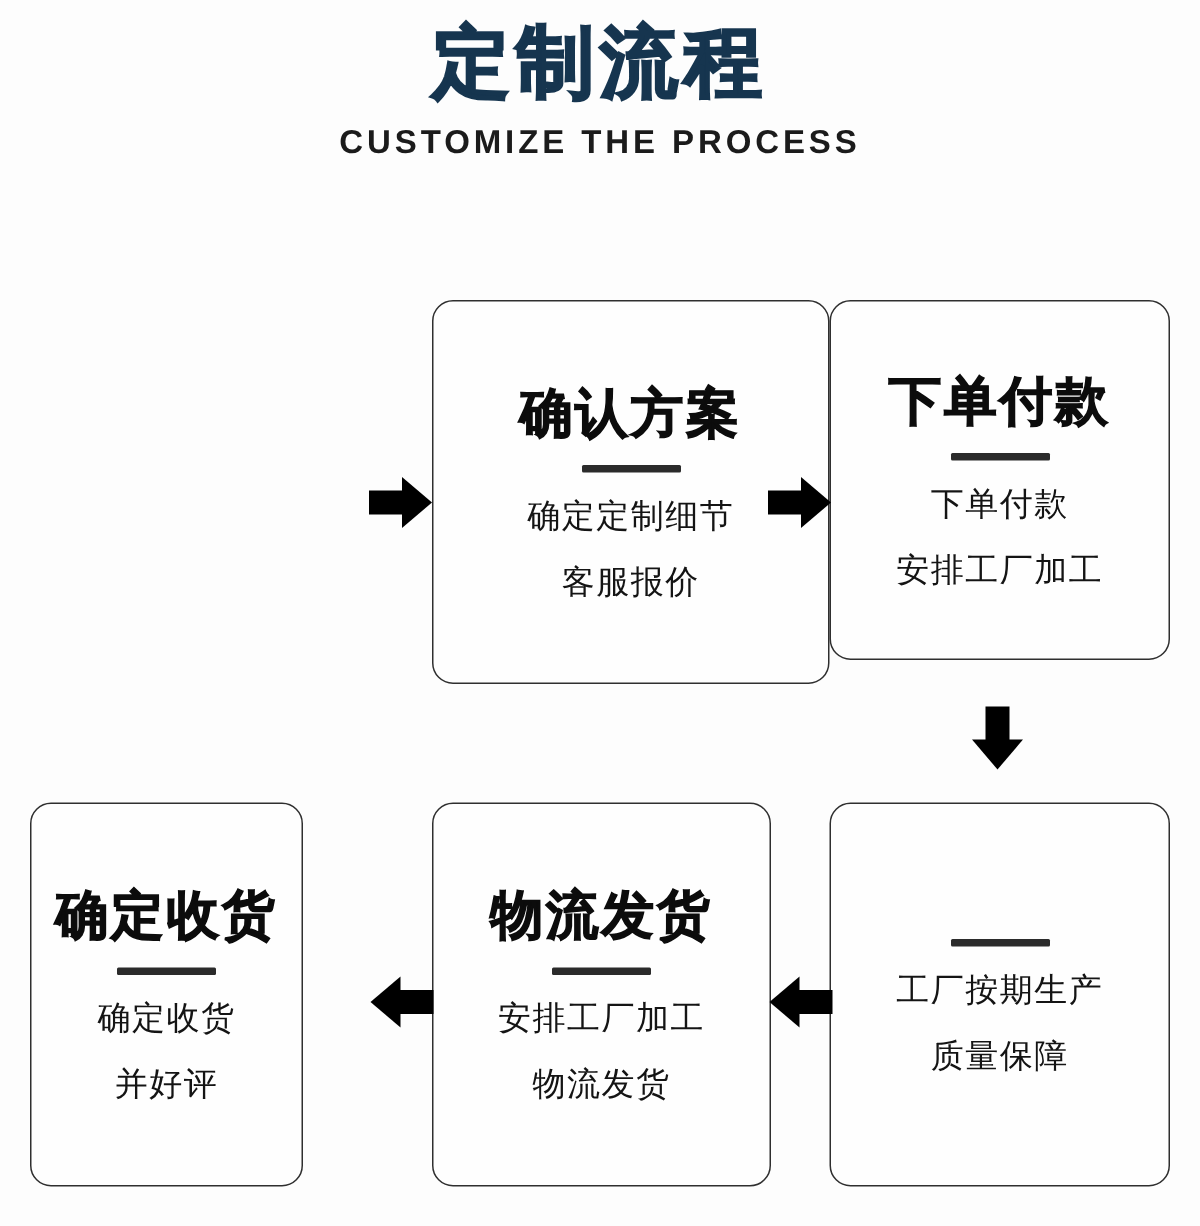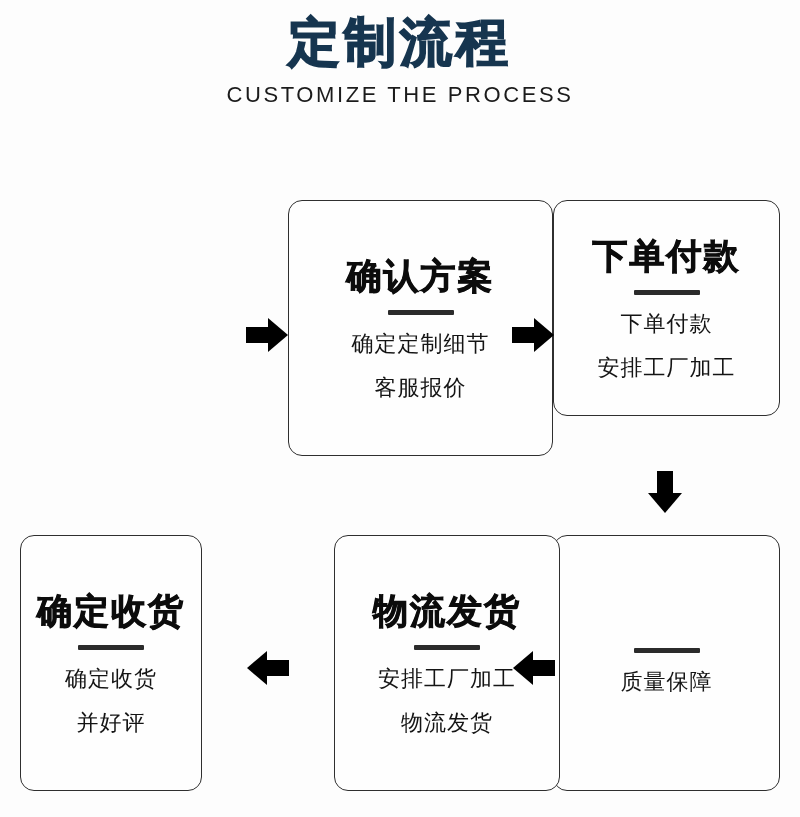--- a/index.html
+++ b/index.html
@@ -28,21 +28,21 @@
     font-weight: 700;
     color: #16354f;
     letter-spacing: 4px;
     margin: 0;
     font-family: "Liberation Sans", "DejaVu Sans", sans-serif;
     -webkit-text-stroke: 1.6px #16354f;
   }
   .page-subtitle {
     font-size: 22px;
     line-height: 1.1;
-    font-weight: 400;
+    font-weight: 700;
     color: #1b1b1b;
     letter-spacing: 2.6px;
     margin: 13px 0 0 0;
   }
 
   
   .flow {
     position: absolute;
     left: 0;
     top: 0;
@@ -87,24 +87,24 @@
     line-height: 1.0;
     margin: 0;
   }
   .card-line + .card-line {
     margin-top: 22px;
   }
 
   
   .card-1 { left: 20px;  top: 200px; width: 226px; height: 256px; }
   .card-2 { left: 288px; top: 200px; width: 265px; height: 256px; }
-  .card-3 { left: 553px; top: 200px; width: 227px; height: 216px; }
+  .card-3 { left: 553px; top: 200px; width: 227px; height: 240px; }
   
   .card-4 { left: 20px;  top: 535px; width: 182px; height: 256px; }
-  .card-5 { left: 288px; top: 535px; width: 226px; height: 256px; margin-left: 46px; }
+  .card-5 { left: 288px; top: 535px; width: 226px; height: 256px; }
   .card-6 { left: 553px; top: 535px; width: 227px; height: 256px; }
 
   
   .arrow {
     position: absolute;
   }
   .arrow .shaft {
     position: absolute;
     background: #000000;
   }
@@ -176,20 +176,21 @@
 
   <div class="card card-3">
     <div class="card-title">下单付款</div>
     <div class="card-rule"></div>
     <div class="card-line">下单付款</div>
     <div class="card-line">安排工厂加工</div>
   </div>
 
   <div class="card card-6">
     <div class="card-rule"></div>
+    <div class="card-line">工厂按期生产</div>
     <div class="card-line">质量保障</div>
   </div>
 
   <div class="card card-5">
     <div class="card-title">物流发货</div>
     <div class="card-rule"></div>
     <div class="card-line">安排工厂加工</div>
     <div class="card-line">物流发货</div>
   </div>
 

